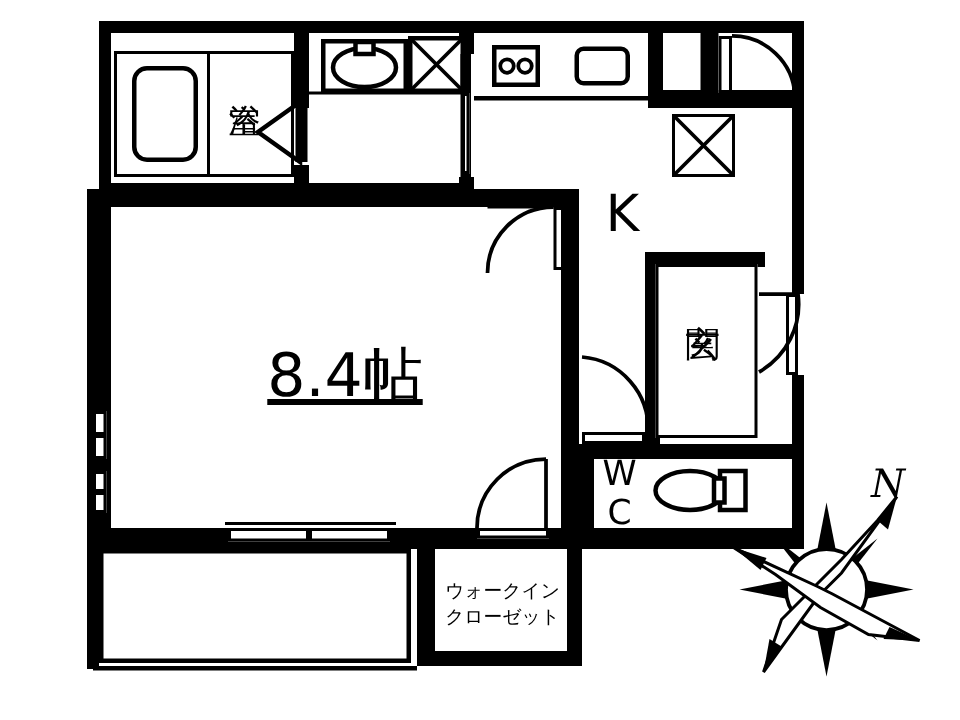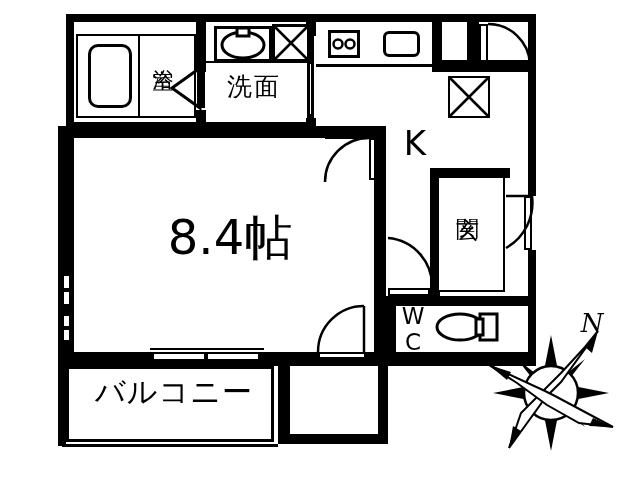--- a/index.html
+++ b/index.html
@@ -150,34 +150,34 @@
   <div class="fixthin" style="left:66px;top:366px;width:208px;height:76px;border-width:3px;"></div>
   <div class="thin" style="left:62px;top:444px;width:216px;height:3px;"></div>
   <div class="wall" style="left:58px;top:366px;width:8px;height:80px;"></div>
 
   <div class="wall" style="left:278px;top:360px;width:12px;height:82px;"></div>
   <div class="wall" style="left:278px;top:434px;width:110px;height:10px;"></div>
   <div class="wall" style="left:378px;top:360px;width:10px;height:82px;"></div>
 
   <div class="lbl vt" style="left:146px;top:52px;width:28px;font-size:21px;letter-spacing:1px;">浴室</div>
 
-  <div class="lbl" style="left:214px;top:74px;width:80px;font-size:25px;letter-spacing:2px;">洗面</div>
 
   <div class="lbl" style="left:398px;top:126px;width:34px;font-size:34px;font-family:'DejaVu Sans',sans-serif;">K</div>
 
 
-  <div class="lbl" style="left:160px;top:212px;width:140px;font-size:48px;">8.4帖</div>
+  <div class="lbl" style="left:160px;top:230px;width:140px;font-size:40px;text-decoration:underline;">8.4帖</div>
 
   <div class="lbl vt" style="left:452px;top:198px;width:28px;font-size:23px;letter-spacing:2px;">玄関</div>
 
   <div class="lbl" style="left:398px;top:304px;width:30px;font-size:23px;line-height:1.12;font-family:'DejaVu Sans',sans-serif;">W
 C</div>
 
-  <div class="lbl" style="left:84px;top:376px;width:180px;font-size:30px;letter-spacing:1px;">バルコニー</div>
-
+
+  <div class="lbl" style="left:292px;top:386px;width:86px;font-size:12.5px;line-height:1.35;letter-spacing:0px;">ウォークイン
+クローゼット</div>
 
   <svg style="left:492px;top:300px;width:130px;height:175px;">
     <g transform="translate(59,93)">
 
       <polygon points="0,-58 9,-12 0,0 -9,-12" fill="#000"></polygon>
       <polygon points="0,58 9,12 0,0 -9,12" fill="#000"></polygon>
       <polygon points="-58,0 -12,9 0,0 -12,-9" fill="#000"></polygon>
       <polygon points="58,0 12,9 0,0 12,-9" fill="#000"></polygon>
       <polygon points="-34,-34 -6,-12 0,0 -12,-6" fill="#000"></polygon>
       <polygon points="34,34 6,12 0,0 12,6" fill="#000"></polygon>

